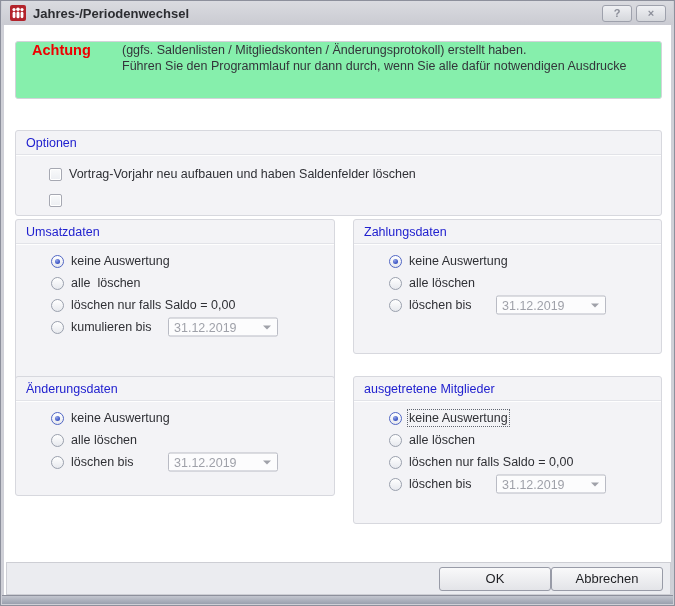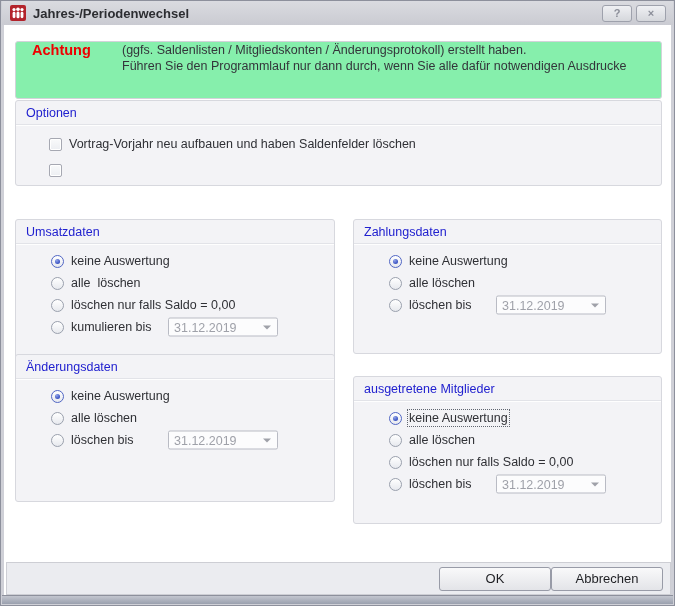--- a/index.html
+++ b/index.html
@@ -54,24 +54,24 @@
   .group {
     position:absolute; background:#f3f3f6;
     border:1px solid #d7d8de; border-radius:3px;
   }
   .group-h {
     height:24px; line-height:25px; padding-left:10px;
     color:#2121cf; font-size:12.5px;
     border-bottom:1px solid #e2e3e8;
     box-shadow:0 1px 0 rgba(255,255,255,.9);
   }
-  #g-options  { left:14px;  top:99px; width:647px; height:86px; }
+  #g-options  { left:14px;  top:129px; width:647px; height:86px; }
   #g-umsatz   { left:14px;  top:218px; width:320px; height:164px; }
   #g-zahlung  { left:352px; top:218px; width:309px; height:135px; }
-  #g-aender   { left:14px;  top:353px; width:320px; height:148px; }
+  #g-aender   { left:14px;  top:375px; width:320px; height:120px; }
   #g-ausgetr  { left:352px; top:375px; width:309px; height:148px; }
 
   .group-body { padding-top:6px; }
   .row {
     position:relative; height:22px; display:flex; align-items:center;
     gap:7px; padding-left:35px; font-size:12.5px; color:#2f3035;
   }
   #g-options .row { height:26px; padding-left:33px; }
   .rlabel { white-space:pre; }
   .rlabel.focused { outline:1px dotted #60656f; outline-offset:1px; }

